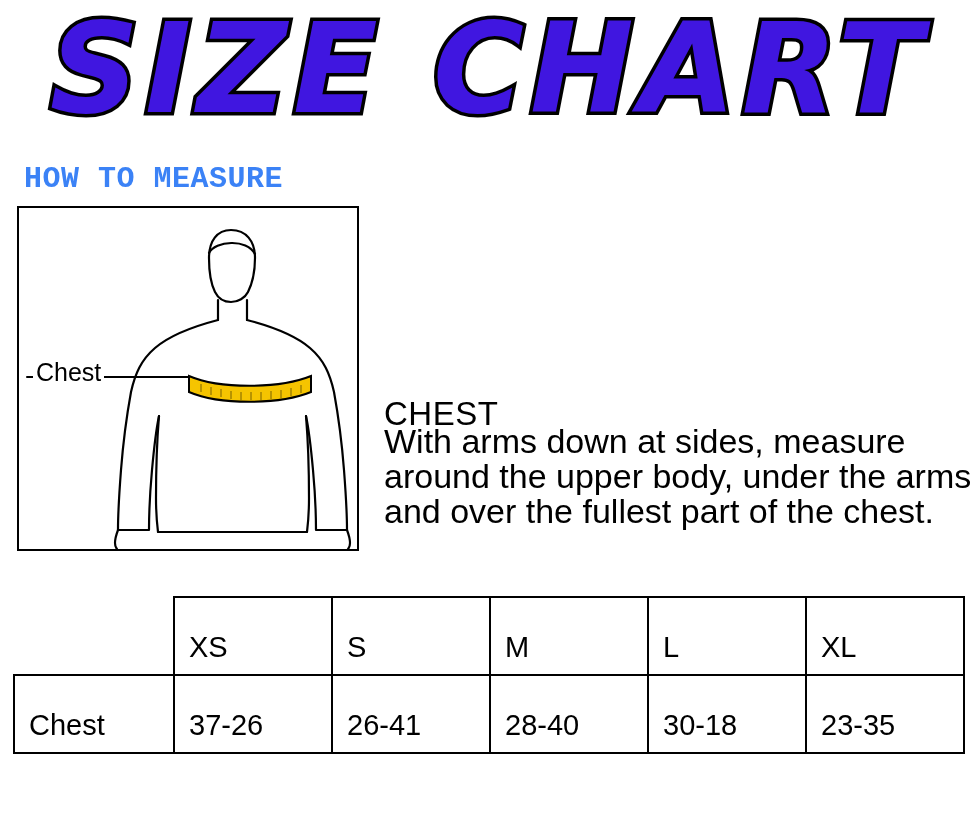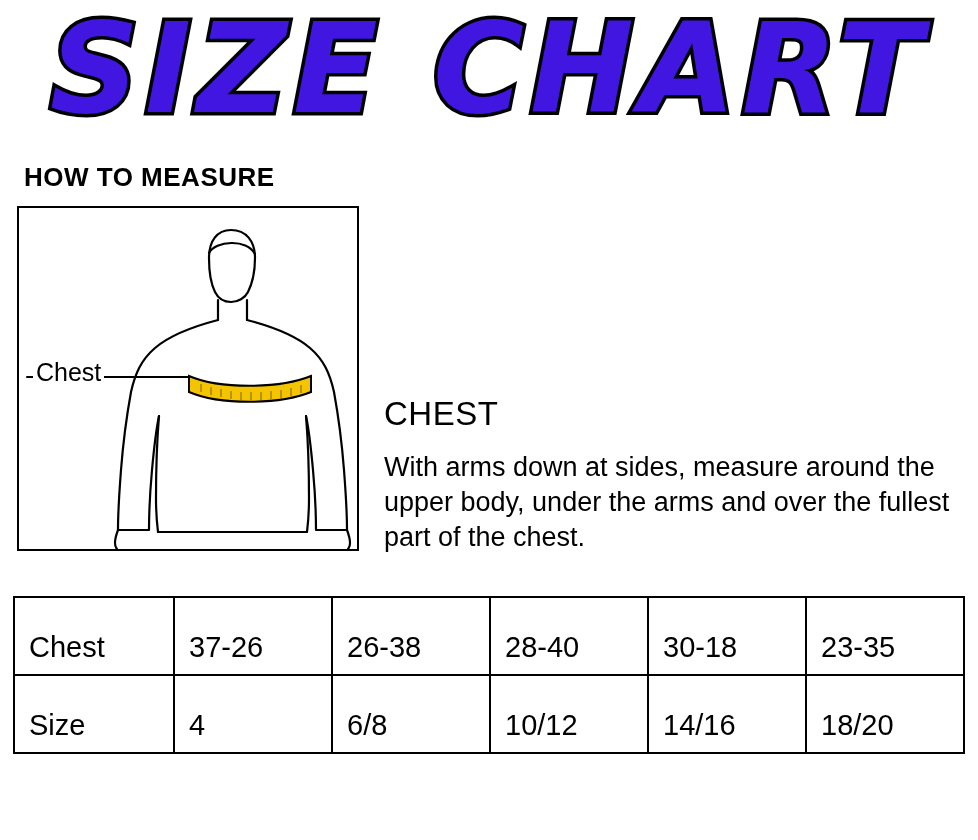--- a/index.html
+++ b/index.html
@@ -41,25 +41,25 @@
     -webkit-text-stroke: 7px #000000;
     paint-order: stroke fill;
     white-space: nowrap;
   }
 
   
   .how-heading {
     position: absolute;
     left: 24px;
     top: 162px;
-    font-family: Liberation Sans, sans-serif;
-    font-size: 26px;
+    font-family: Liberation Mono, monospace;
+    font-size: 30px;
     font-weight: bold;
     letter-spacing: 0.5px;
-    color: #000000;
+    color: #3b82f6;
   }
 
   
   .figure-box {
     position: absolute;
     left: 17px;
     top: 206px;
     width: 342px;
     height: 345px;
     border: 2px solid #000;
@@ -89,24 +89,24 @@
     left: 384px;
     top: 395px;
     font-family: "Liberation Sans", sans-serif;
     font-size: 33px;
     letter-spacing: 0.5px;
     color: #000;
   }
   .desc-body {
     position: absolute;
     left: 384px;
-    top: 450px;
+    top: 424px;
     width: 590px;
     font-family: "Liberation Sans", sans-serif;
-    font-size: 27px;
+    font-size: 34px;
     line-height: 35px;
     color: #000;
   }
 
   
   .size-table {
     position: absolute;
     left: 13px;
     top: 596px;
     width: 952px;
@@ -184,30 +184,30 @@
     </g>
   </svg>
 </div>
 <div class="chest-label">Chest</div>
 
 <div class="desc-title">CHEST</div>
 <div class="desc-body">With arms down at sides, measure around the upper body, under the arms and over the fullest part of the chest.</div>
 
 <table class="size-table">
   <tbody>
+    <tr class="header-row">
+      <td class="corner-blank col-label"></td>
+      <td class="col-size">XS</td>
+      <td class="col-size">S</td>
+      <td class="col-size">M</td>
+      <td class="col-size">L</td>
+      <td class="col-size">XL</td>
+    </tr>
     <tr>
       <td class="col-label">Chest</td>
       <td>37-26</td>
-      <td>26-38</td>
+      <td>26-41</td>
       <td>28-40</td>
       <td>30-18</td>
       <td>23-35</td>
     </tr>
-    <tr>
-      <td class="col-label">Size</td>
-      <td>4</td>
-      <td>6/8</td>
-      <td>10/12</td>
-      <td>14/16</td>
-      <td>18/20</td>
-    </tr>
   </tbody>
 </table>
 
 </body></html>

